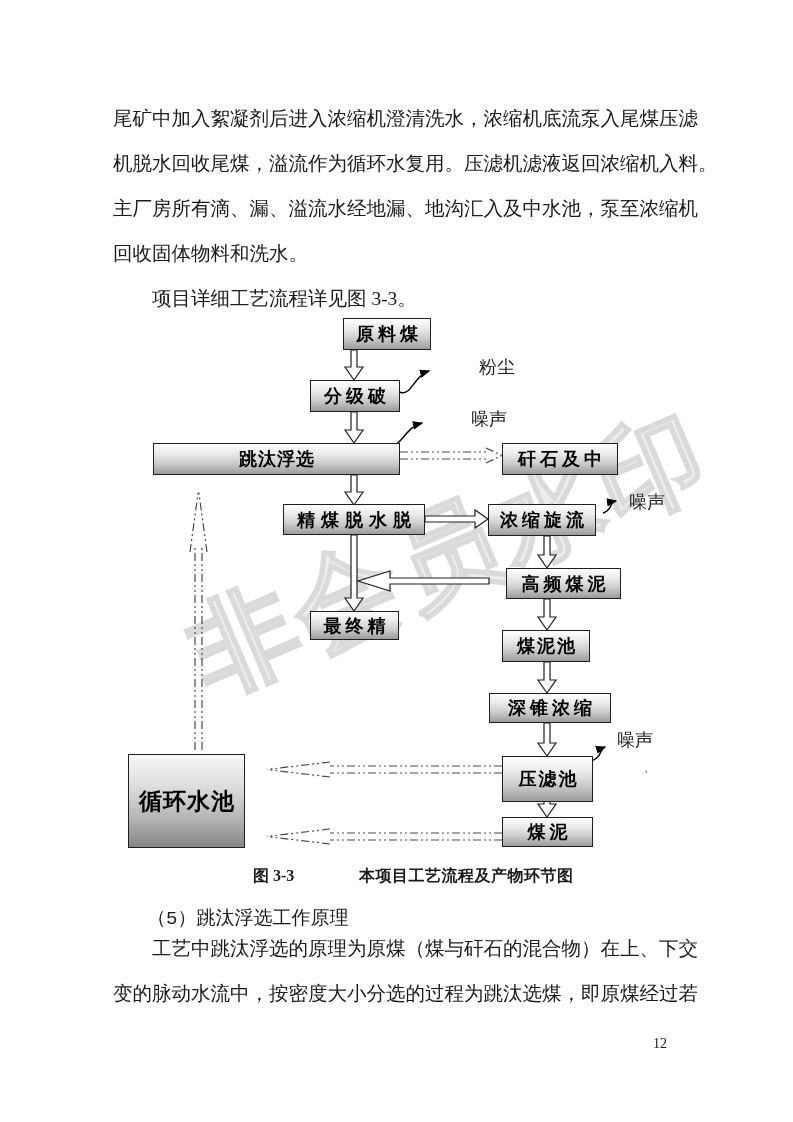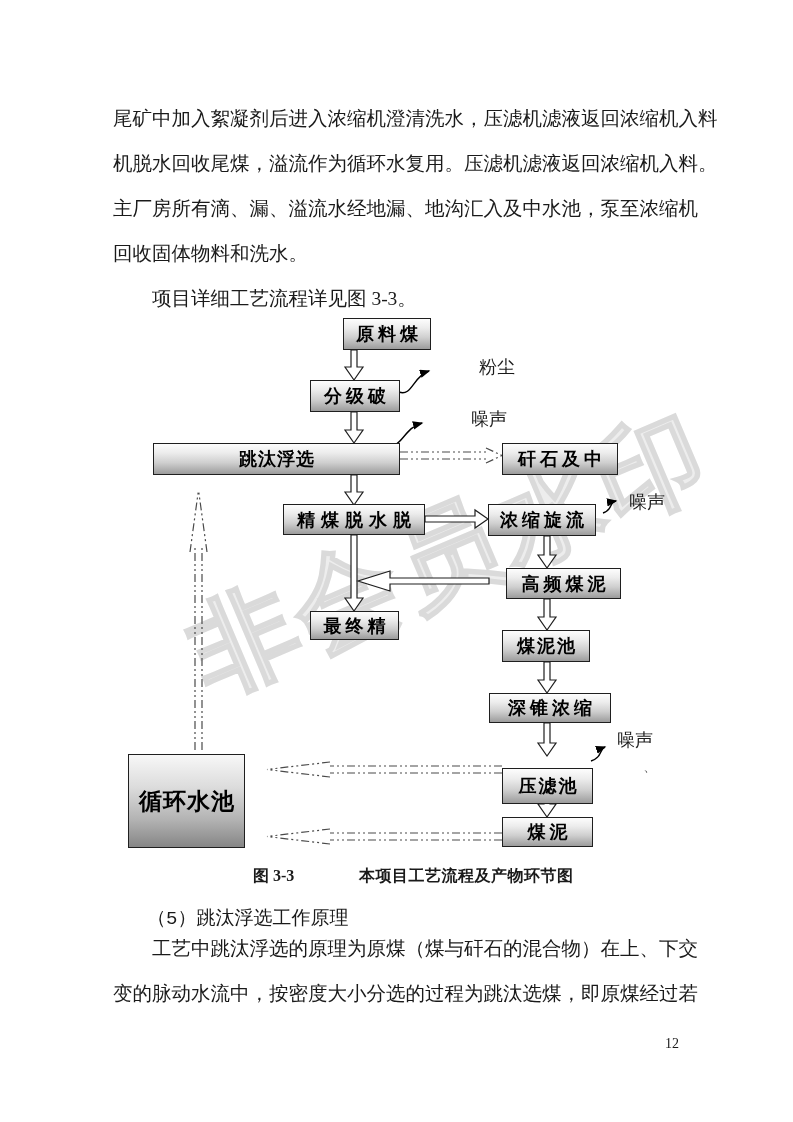--- a/index.html
+++ b/index.html
@@ -18,62 +18,62 @@
   
   .intro{position:absolute;left:113px;top:96px;width:575px;z-index:3;}
   .tline{font-size:19.5px;line-height:45px;white-space:nowrap;}
   .refline{padding-left:39px;}
   .caption{position:absolute;top:866px;left:0;width:793px;z-index:3;font-weight:bold;font-size:16px;}
   .cap-label{position:absolute;left:253px;top:0;}
   .cap-title{position:absolute;left:359px;top:0;letter-spacing:0.5px;}
   .heading{position:absolute;left:147px;top:897px;z-index:3;font-size:19px;font-family:Liberation Mono, monospace;}
   .bodytext{position:absolute;left:113px;top:926px;width:575px;z-index:3;}
   .indent1{padding-left:39px;}
-  .pagenum{position:absolute;left:653px;top:1036px;font-size:14px;z-index:3;margin-left:12px;}
+  .pagenum{position:absolute;left:653px;top:1036px;font-size:14px;z-index:3;}
   
   .arrows{position:absolute;left:0;top:0;z-index:1;}
   .node{
     position:absolute;z-index:2;box-sizing:border-box;
     border:1px solid #1f1f1f;
     background:linear-gradient(180deg,#fdfdfd 0%,#ececec 30%,#cfcfcf 62%,#9c9c9c 100%);
     display:flex;align-items:center;justify-content:center;
     font-weight:bold;font-size:18px;letter-spacing:4px;text-indent:4px;
     white-space:nowrap;color:#000;
   }
   .n-raw{left:310px;top:318px;width:88px;height:32px;margin-left:33px;}
   .n-crush{left:310px;top:380px;width:90px;height:32px;}
   .n-jig{left:153px;top:443px;width:247px;height:32px;letter-spacing:1px;text-indent:1px;}
   .n-gangue{left:502px;top:443px;width:116px;height:32px;}
   .n-dewater{left:283px;top:504px;width:142px;height:31px;letter-spacing:6px;text-indent:6px;}
   .n-cyclone{left:488px;top:504px;width:108px;height:32px;}
   .n-highfreq{left:489px;top:568px;width:115px;height:31px;margin-left:17px;}
   .n-final{left:310px;top:611px;width:89px;height:29px;}
   .n-slimepool{left:502px;top:630px;width:88px;height:32px;letter-spacing:2px;text-indent:2px;}
   .n-deepcone{left:489px;top:693px;width:122px;height:30px;}
-  .n-filter{left:502px;top:756px;width:91px;height:36px;letter-spacing:2px;text-indent:2px;margin-top:12px;}
+  .n-filter{left:502px;top:756px;width:91px;height:46px;letter-spacing:2px;text-indent:2px;}
   .n-slime{left:502px;top:817px;width:91px;height:30px;}
   .n-circ{left:128px;top:754px;width:117px;height:94px;letter-spacing:1px;text-indent:1px;
     font-size:23px;
     background:linear-gradient(180deg,#f7f7f7 0%,#dcdcdc 35%,#b3b3b3 70%,#868686 100%);}
   .ann{position:absolute;z-index:3;font-size:18px;white-space:nowrap;}
   .a-dust{left:479px;top:355px;}
   .a-noise1{left:471px;top:407px;}
   .a-noise2{left:629px;top:490px;}
   .a-noise3{left:617px;top:728px;}
   .stray{position:absolute;left:643px;top:758px;z-index:3;font-size:14px;color:#555;}
 </style>
 </head>
 <body>
 
 <div class="page">
 
   <div class="watermark">非会员水印</div>
 
   <div class="intro">
-    <div class="tline">尾矿中加入絮凝剂后进入浓缩机澄清洗水，压滤机滤液返回浓缩机入料</div>
+    <div class="tline">尾矿中加入絮凝剂后进入浓缩机澄清洗水，浓缩机底流泵入尾煤压滤</div>
     <div class="tline">机脱水回收尾煤，溢流作为循环水复用。压滤机滤液返回浓缩机入料。</div>
     <div class="tline">主厂房所有滴、漏、溢流水经地漏、地沟汇入及中水池，泵至浓缩机</div>
     <div class="tline">回收固体物料和洗水。</div>
     <div class="tline refline">项目详细工艺流程详见图 3-3。</div>
   </div>
 
   <svg class="arrows" width="793" height="1122" viewBox="0 0 793 1122">
     <defs>
       <marker id="ah" markerWidth="9" markerHeight="8" refX="6.5" refY="3" orient="auto">
         <path d="M0,0 L7.5,3 L0,6 Z" fill="#000"></path>

